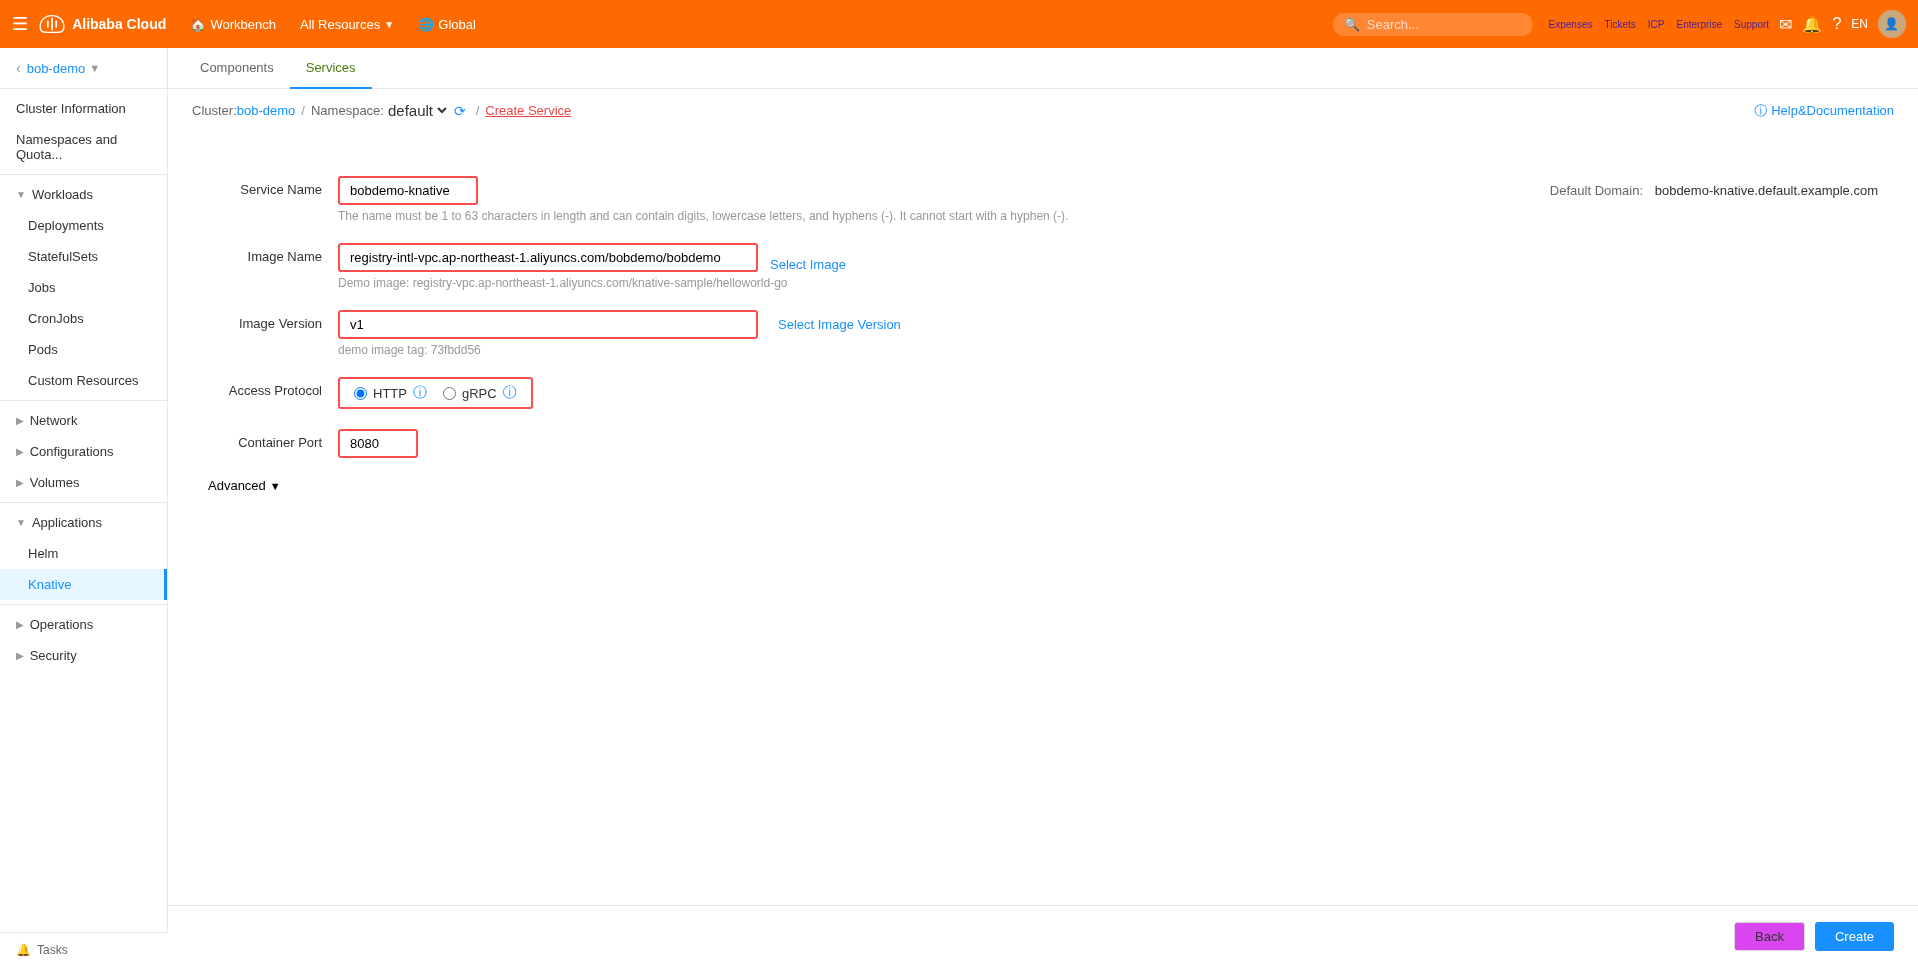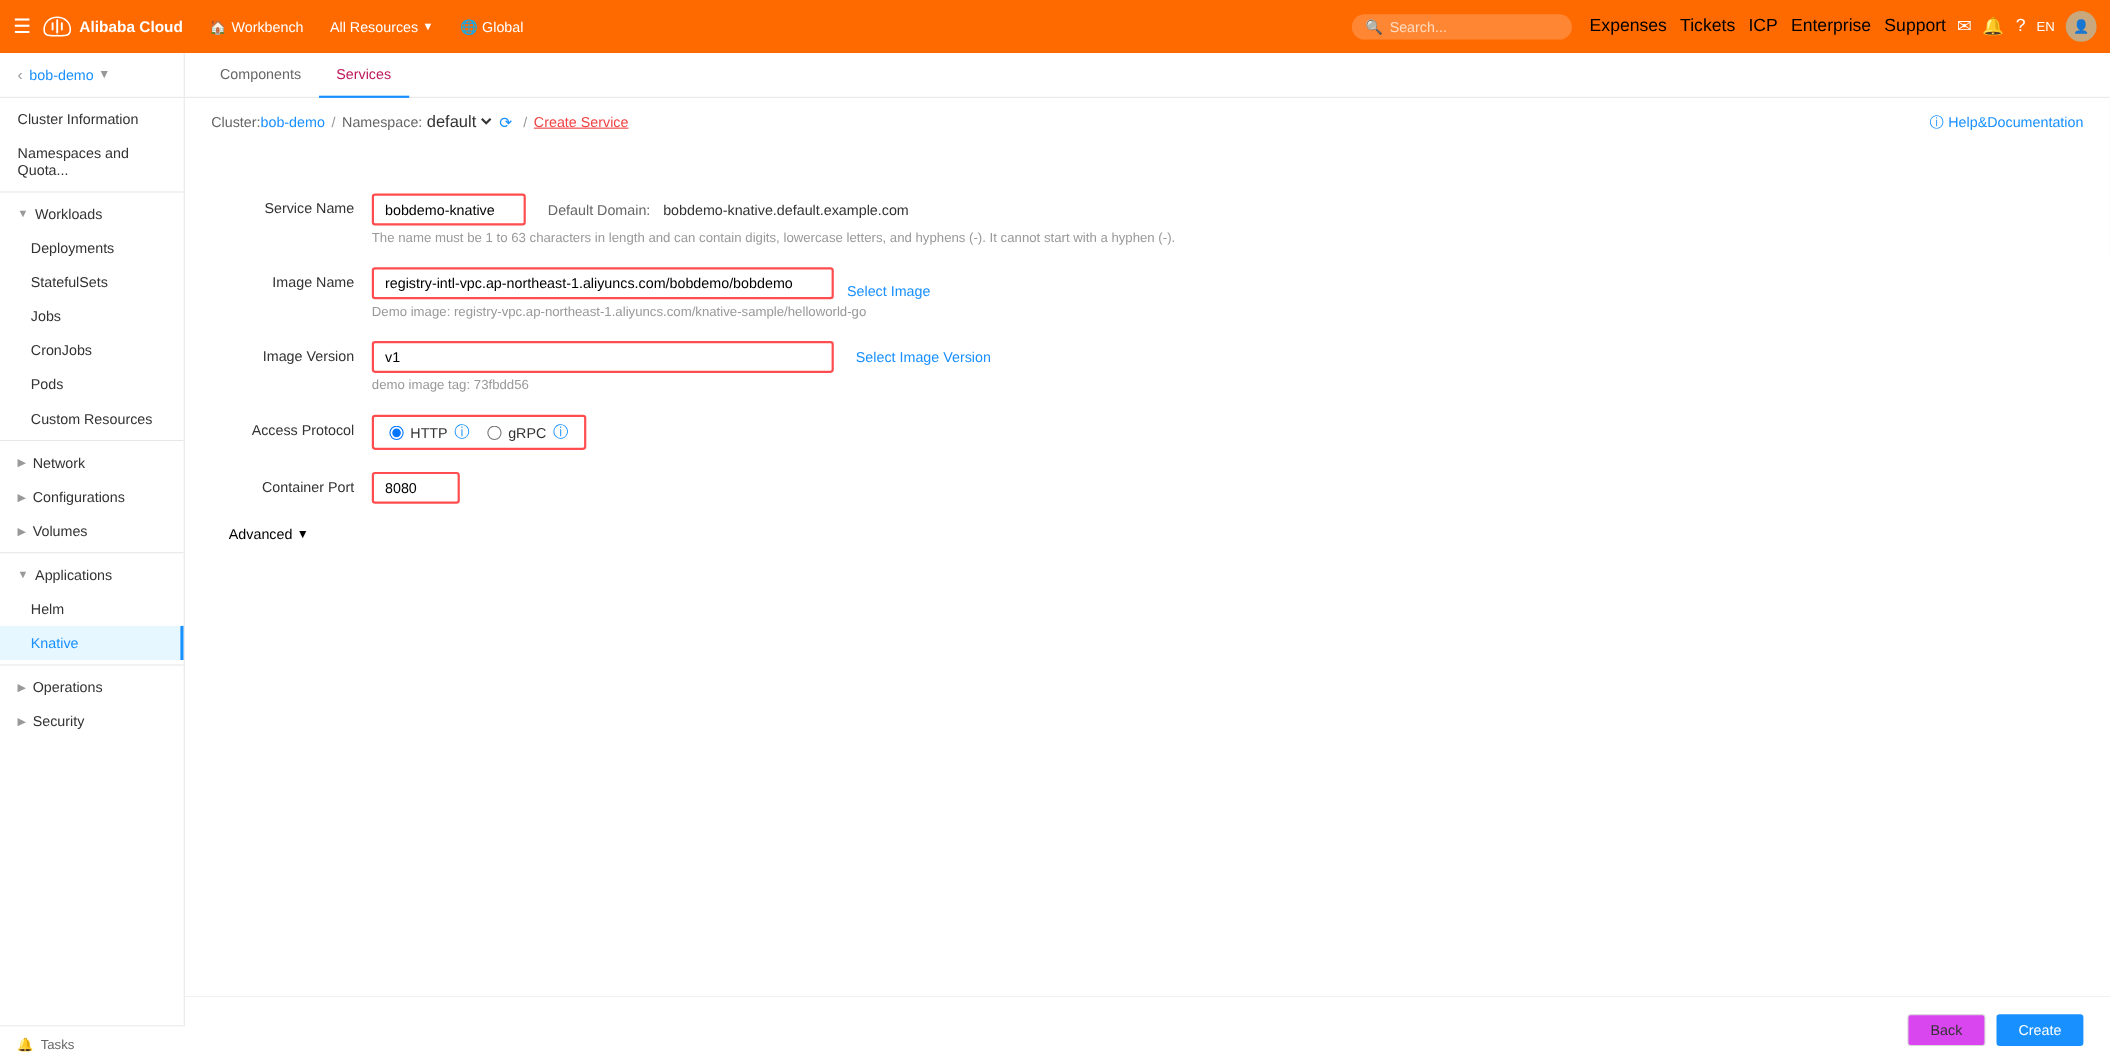--- a/index.html
+++ b/index.html
@@ -14,21 +14,21 @@
     .top-nav .logo-icon { width: 28px; height: 20px; margin-right: 6px; }
     .top-nav .nav-btn {
       display: flex; align-items: center; color: white; font-size: 13px; margin-right: 8px; padding: 4px 8px; cursor: pointer; border-radius: 3px;
     }
     .top-nav .search-box {
       display: flex; align-items: center; background: rgba(255,255,255,0.2); border-radius: 16px; padding: 4px 12px; color: white; margin-left: auto; margin-right: 16px; width: 200px;
     }
     .top-nav .search-box input { background: transparent; border: none; outline: none; color: white; font-size: 13px; width: 150px; }
     .top-nav .search-box input::placeholder { color: rgba(255,255,255,0.7); }
     .top-nav .nav-links { display: flex; align-items: center; gap: 12px; }
-    .top-nav .nav-links a { color: #000000; font-size: 16px; text-decoration: none; cursor: pointer; }
+    .top-nav .nav-links a { color: #4c1d95; font-size: 10px; text-decoration: none; cursor: pointer; }
     .top-nav .nav-icons { display: flex; align-items: center; gap: 10px; margin-left: 10px; }
     .top-nav .nav-icon { color: white; font-size: 16px; cursor: pointer; }
     .top-nav .lang { color: white; font-size: 12px; cursor: pointer; }
     .top-nav .avatar { width: 28px; height: 28px; border-radius: 50%; background: #ddd; cursor: pointer; overflow: hidden; }
 
     
     .layout { display: flex; padding-top: 48px; min-height: 100vh; }
 
     
     .sidebar {
@@ -57,21 +57,21 @@
       margin-left: 168px; flex: 1; padding: 0; background: white; min-height: calc(100vh - 48px);
     }
 
     
     .tabs-bar {
       display: flex; border-bottom: 1px solid #e8e8e8; padding: 0 16px; background: white; margin-bottom: 0;
     }
     .tab {
       padding: 12px 16px; cursor: pointer; font-size: 13px; color: #666; border-bottom: 2px solid transparent; margin-bottom: -1px;
     }
-    .tab.active { color: #be185d; border-bottom-color: #1890ff; font-weight: 500; }
+    .tab.active { color: #4d7c0f; border-bottom-color: #1890ff; font-weight: 500; }
 
     
     .form-area { padding: 20px 40px; }
 
     
     .breadcrumb {
       display: flex; align-items: center; font-size: 13px; color: #666; margin-bottom: 24px; padding: 12px 24px;
     }
     .breadcrumb a { color: #1890ff; cursor: pointer; text-decoration: none; }
     .breadcrumb .sep { margin: 0 6px; color: #999; }
@@ -91,21 +91,21 @@
     }
     .form-label {
       width: 130px; min-width: 130px; padding-top: 6px; font-size: 13px; color: #333; text-align: right; padding-right: 16px;
     }
     .form-content { flex: 1; }
 
     .input-red-border {
       border: 2px solid #ff4d4f; border-radius: 3px; outline: none; font-size: 13px; padding: 5px 10px;
     }
 
-    .service-name-row { display: flex; align-items: center; gap: 20px; }
+    .service-name-row { display: flex; align-items: center; gap: 20px; justify-content: space-between; }
     .default-domain { font-size: 13px; color: #333; }
     .default-domain-label { color: #666; margin-right: 8px; }
 
     .hint-text { font-size: 12px; color: #999; margin-top: 4px; }
 
     .image-name-row { display: flex; align-items: flex-end; gap: 12px; }
     .select-image-link { color: #1890ff; cursor: pointer; font-size: 13px; white-space: nowrap; }
 
     .image-version-row { display: flex; align-items: center; gap: 20px; }
     .radio-option { display: flex; align-items: center; gap: 6px; cursor: pointer; font-size: 13px; }

